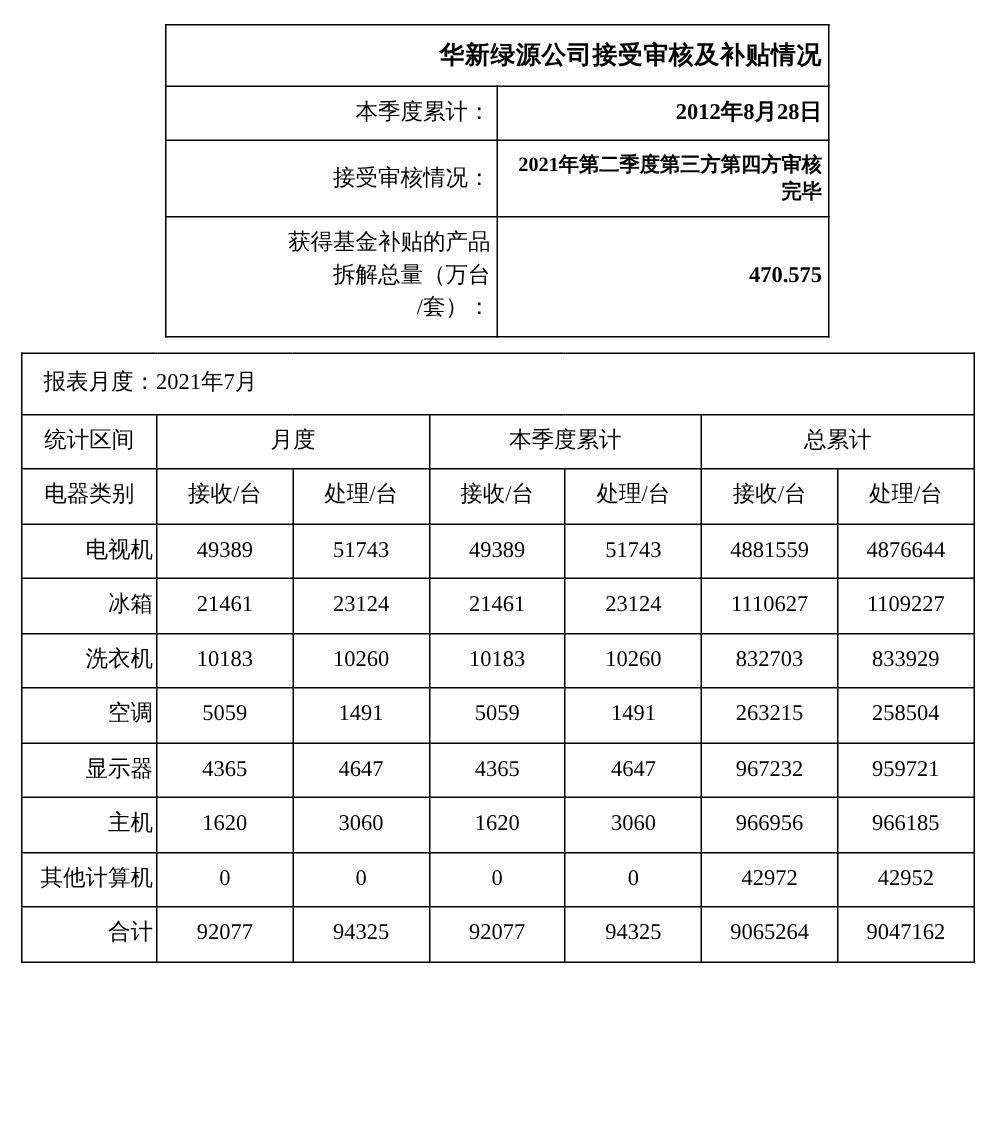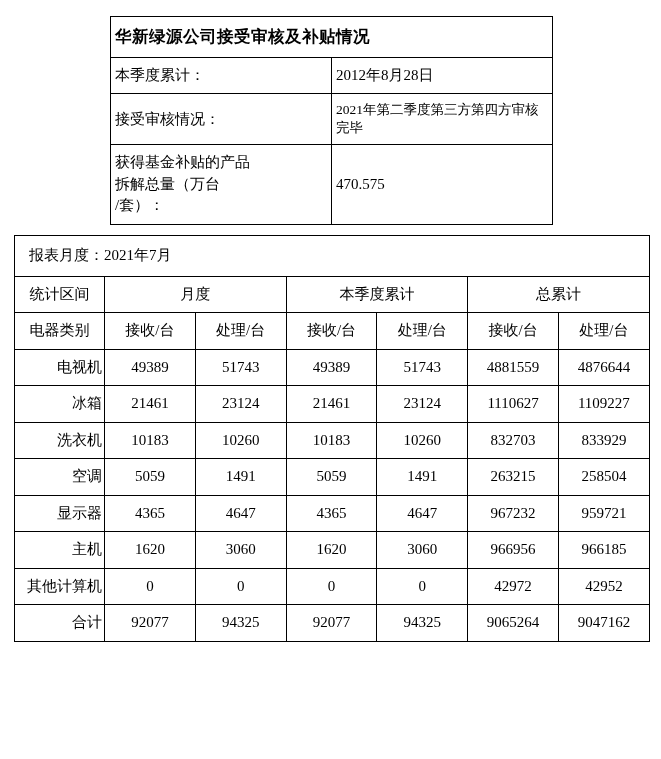--- a/index.html
+++ b/index.html
@@ -23,38 +23,39 @@
     top: 16px;
     width: 443px;
   }
   table.summary {
     border-collapse: collapse;
     width: 100%;
     table-layout: fixed;
   }
   table.summary td {
     border: 1px solid #000000;
-    text-align: left;
+    text-align: right;
     vertical-align: middle;
     font-size: 15px;
     padding: 7px 4px;
     line-height: 1.35;
   }
   table.summary td.title-cell {
     font-weight: bold;
     font-size: 16.5px;
     padding: 9px 4px;
     letter-spacing: 0.5px;
   }
   table.summary td.label-cell {
     width: 175px;
     font-size: 15px;
   }
   table.summary td.value-cell {
     font-size: 15px;
+    font-weight: bold;
   }
   table.summary td.value-small {
     font-size: 13.5px;
   }
   .label-multiline {
     display: block;
     line-height: 1.45;
   }
 
   

